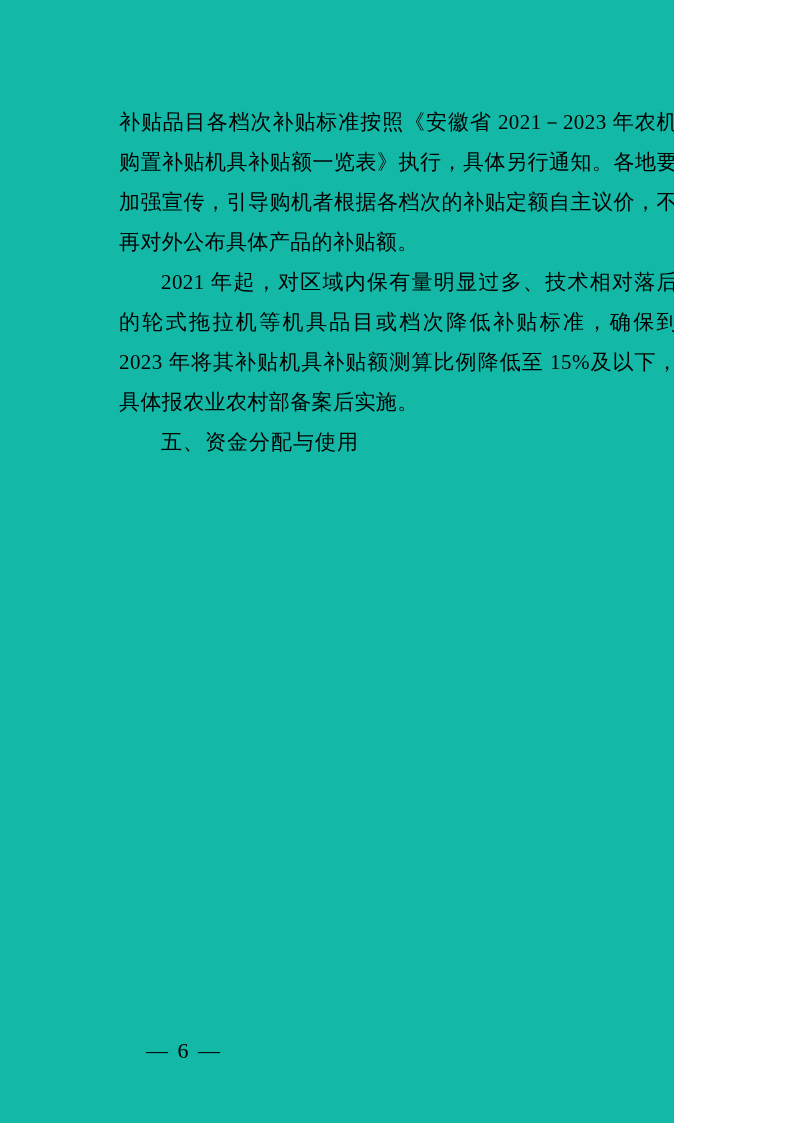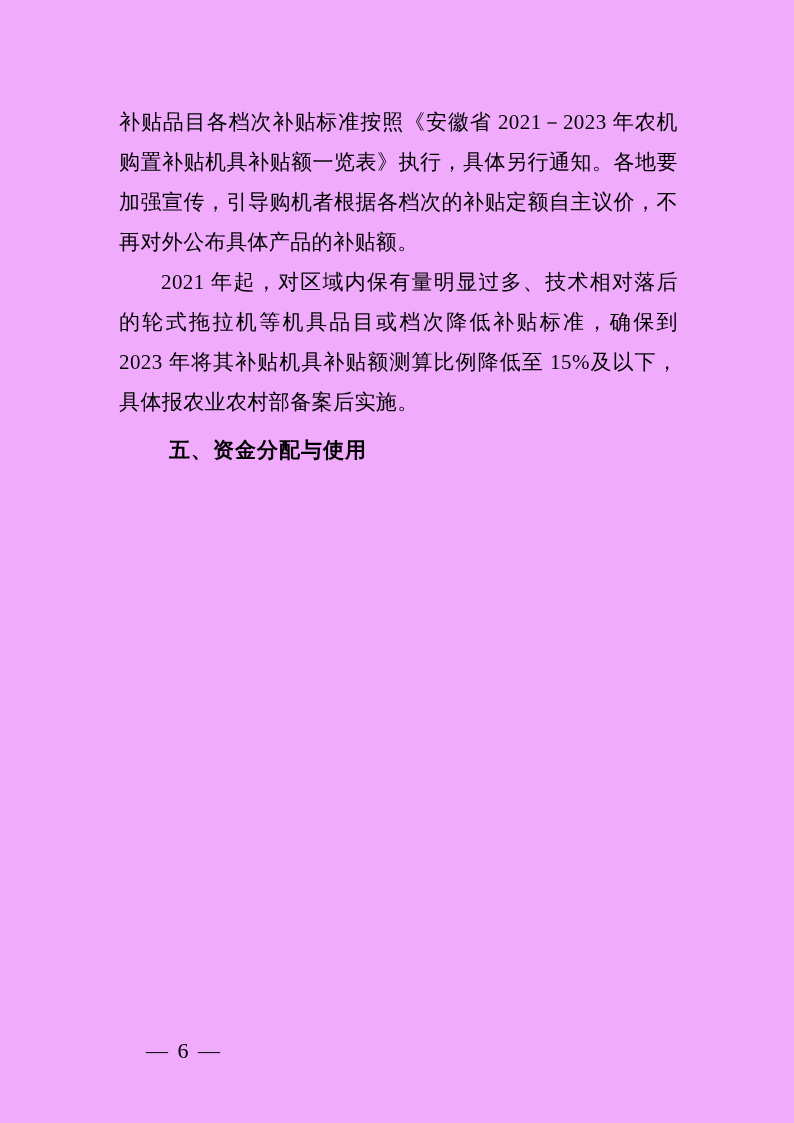--- a/index.html
+++ b/index.html
@@ -2,23 +2,23 @@
 <html lang="zh"><head>
 <meta charset="utf-8">
 <style>
   html, body {
     margin: 0;
     padding: 0;
     background: #ffffff;
   }
   .page {
     position: relative;
-    width: 794px;
+    width: 674px;
     height: 1123px;
-    background: #f0abfc;
+    background: #14b8a6;
     overflow: hidden;
     font-family: "Liberation Serif", "DejaVu Serif", serif;
     color: #000000;
   }
   .body-text {
     position: absolute;
     left: 119px;
     top: 102px;
     width: 559px;
     font-size: 21px;
@@ -29,26 +29,26 @@
   }
   .para {
     margin: 0;
     padding: 0;
     text-indent: 2em;
   }
   .para.flush {
     text-indent: 0;
   }
   .heading {
-    margin: 8px;
+    margin: 0;
     padding: 0;
     text-indent: 2em;
     font-size: 21px;
     line-height: 40px;
-    font-weight: bold;
+    font-weight: normal;
     font-family: "Liberation Sans", "DejaVu Sans", sans-serif;
     letter-spacing: 1px;
   }
   .page-footer {
     position: absolute;
     left: 146px;
     top: 1034px;
     font-size: 22px;
     line-height: 34px;
     letter-spacing: 2px;

